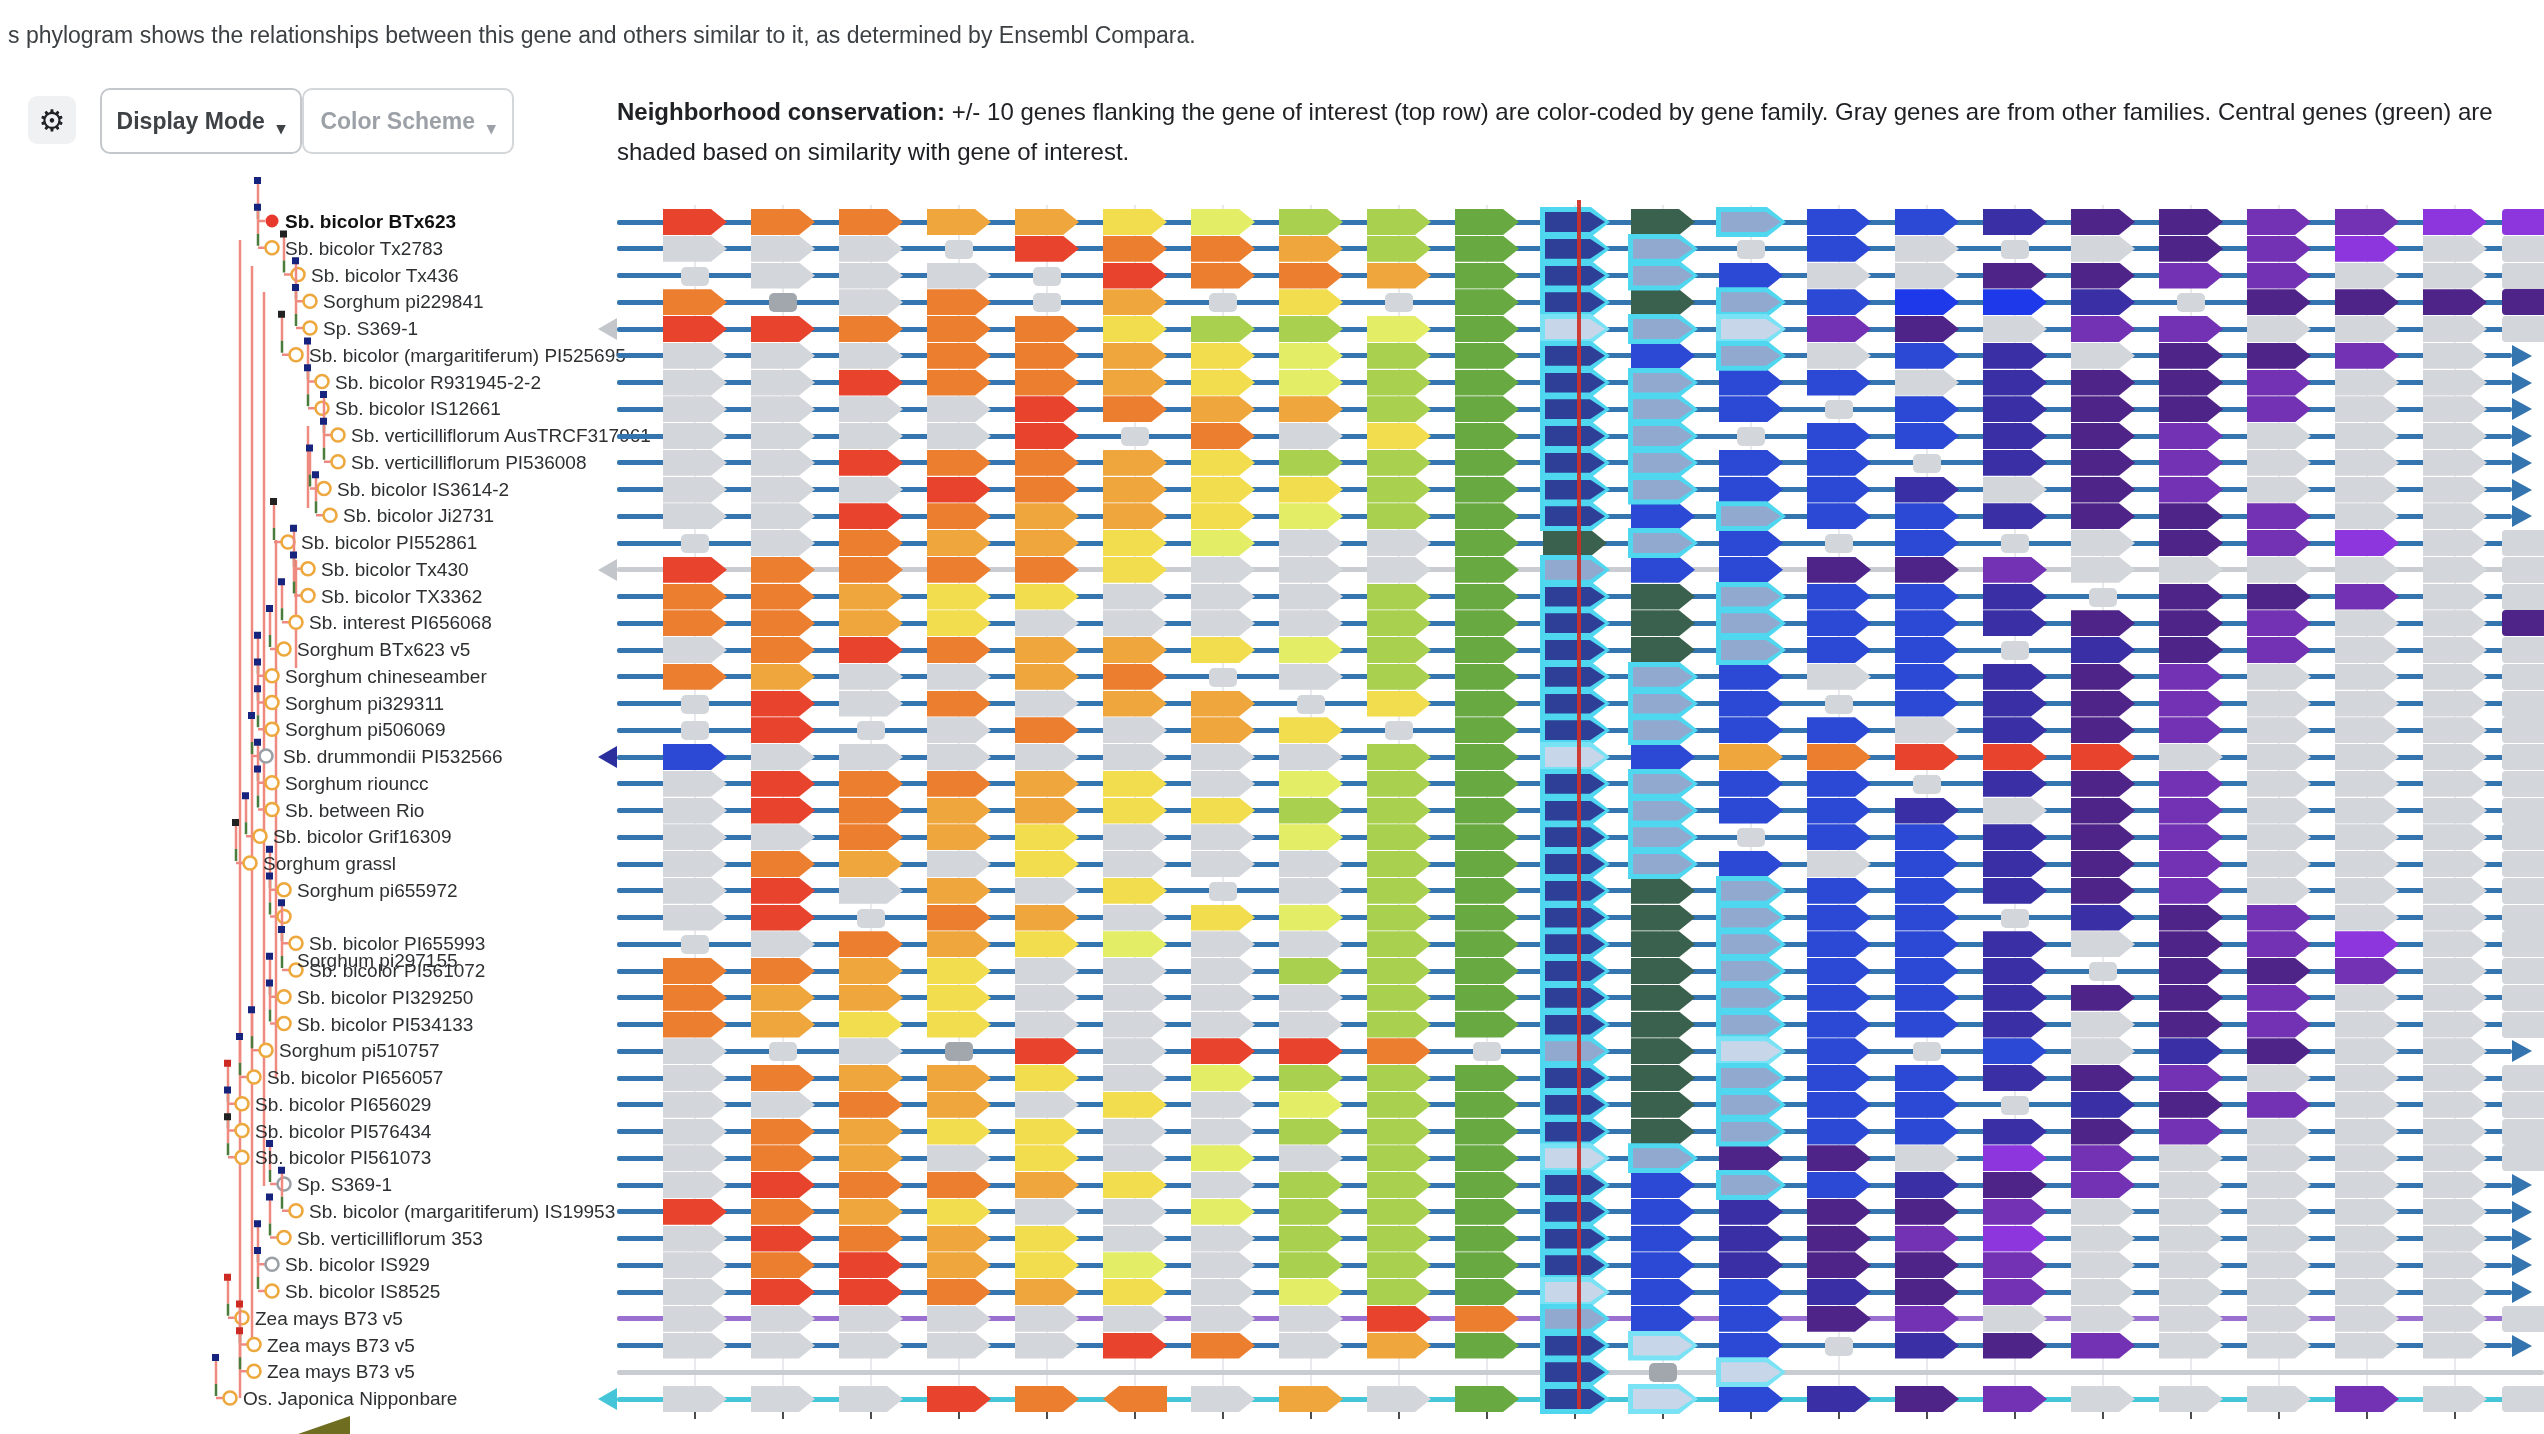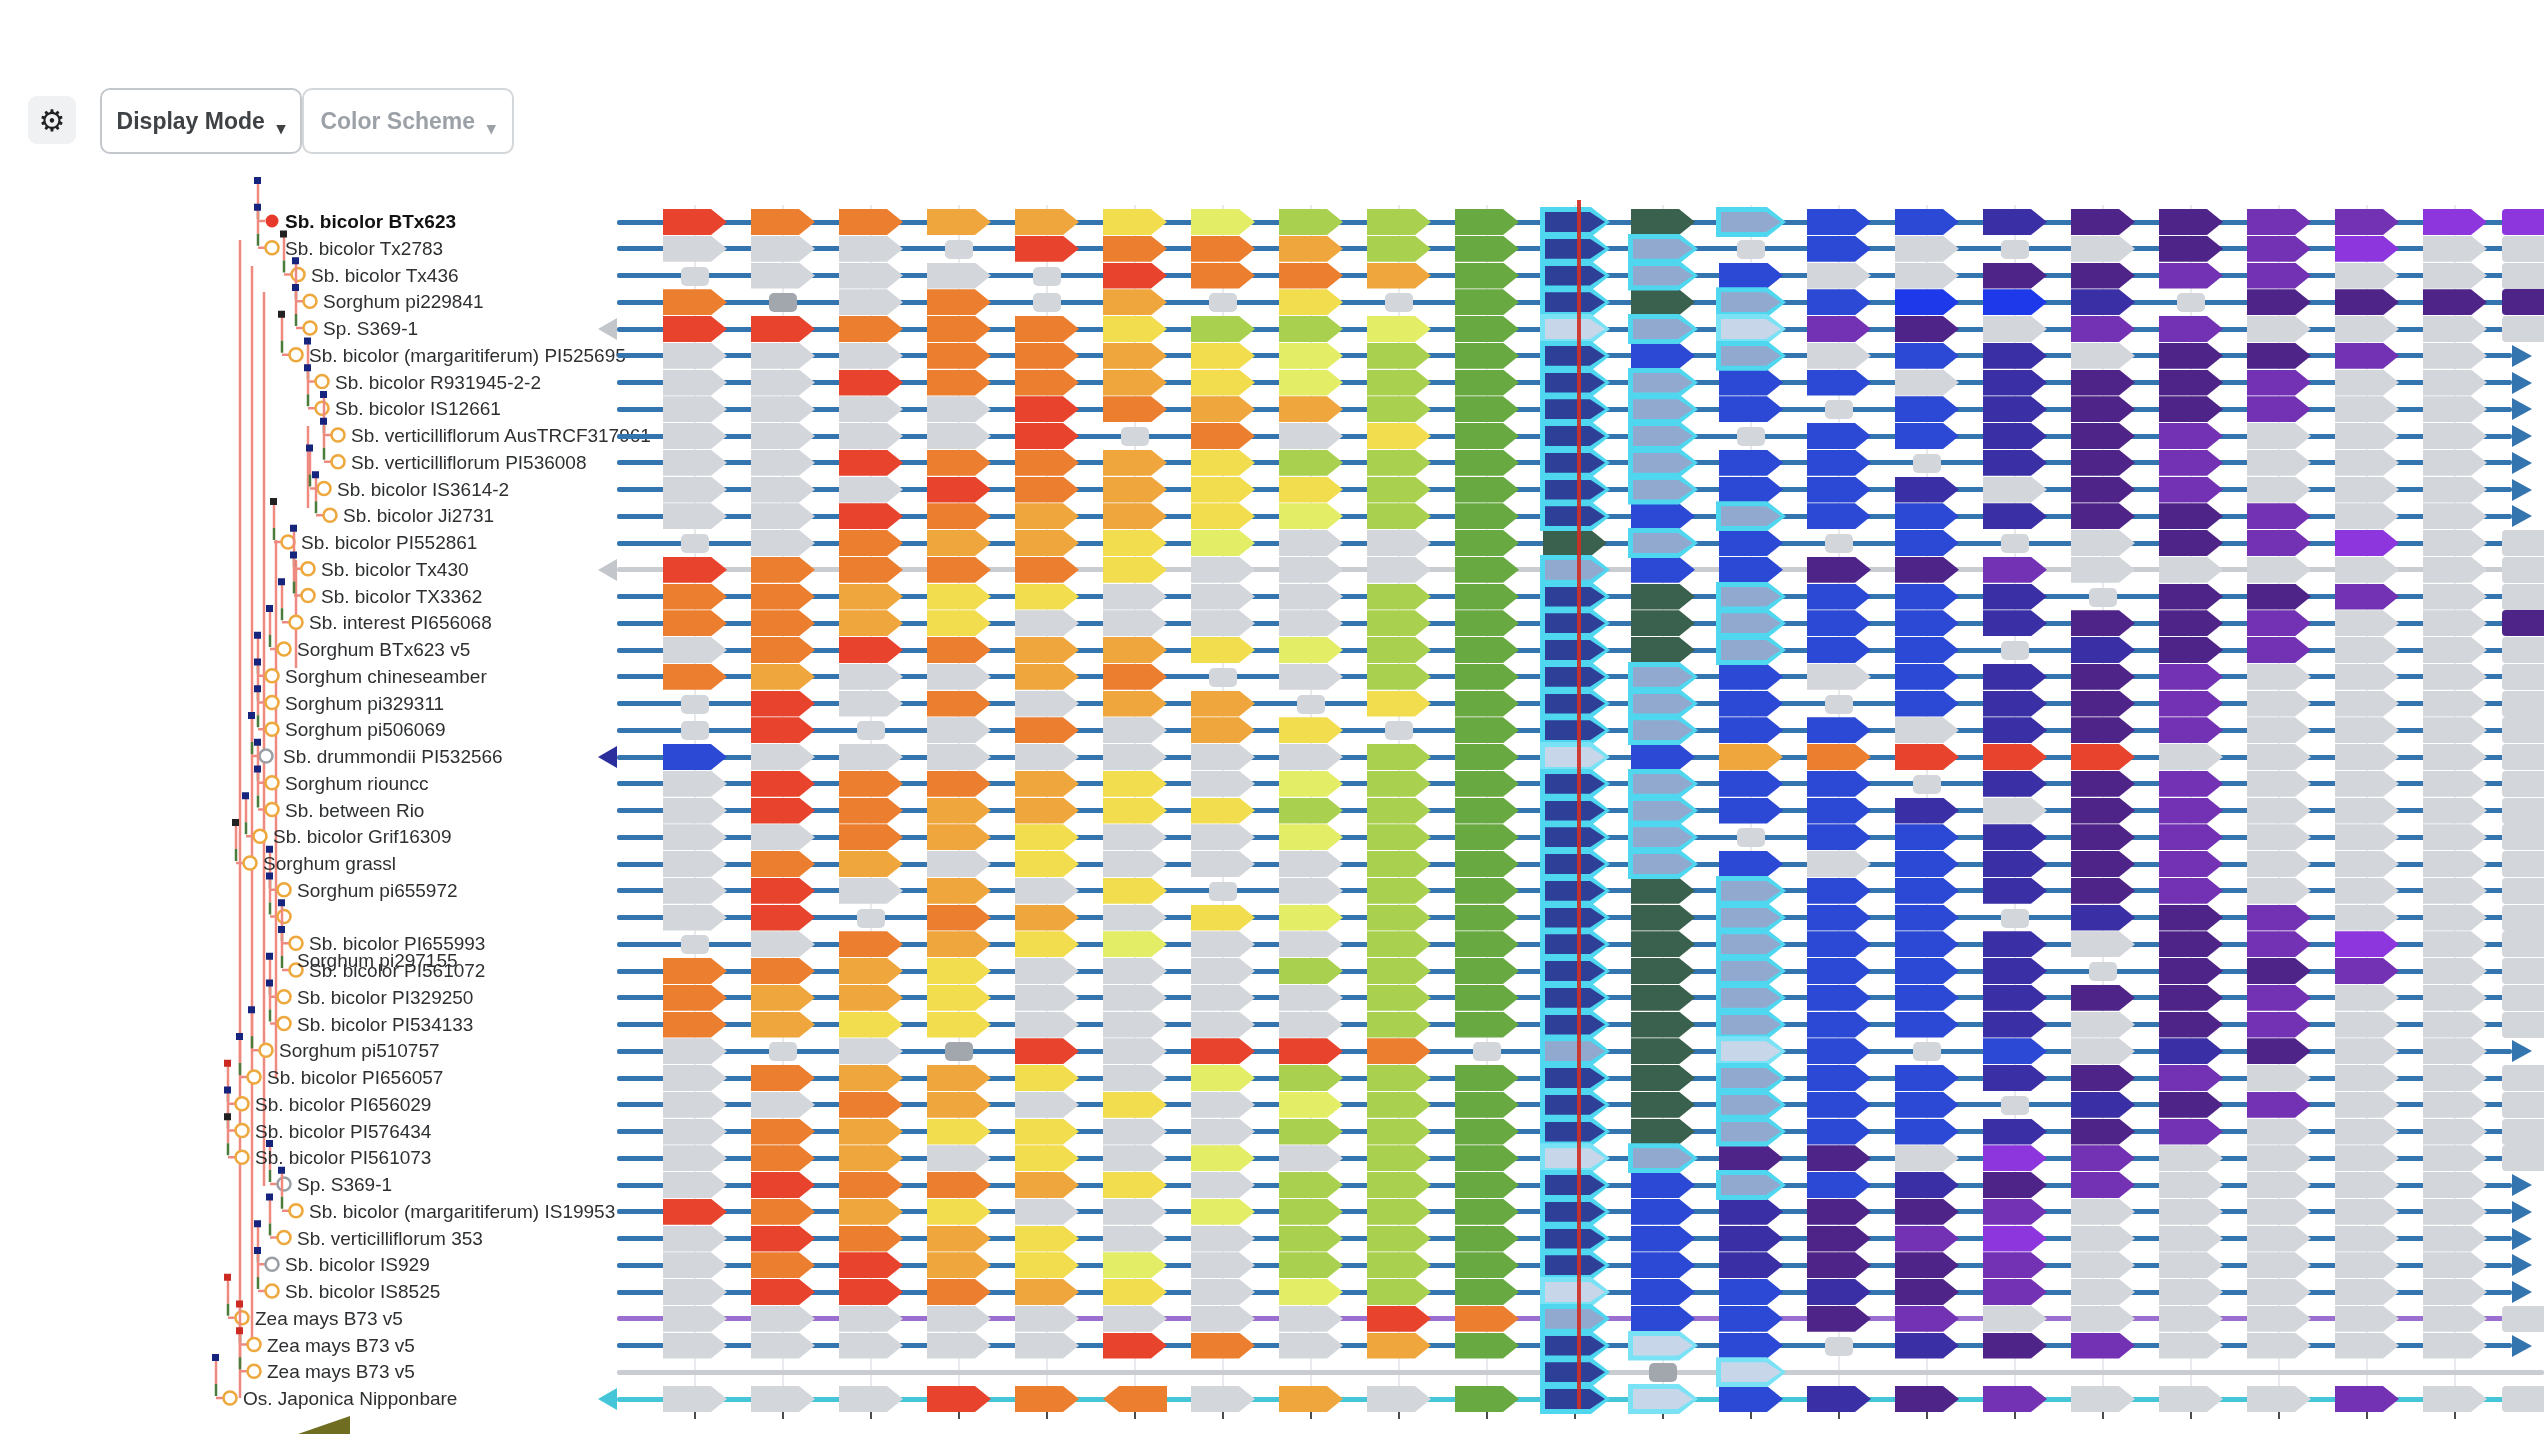--- a/index.html
+++ b/index.html
@@ -28,33 +28,37 @@
   .gene.small{clip-path:none;border-radius:5px;z-index:3;}
   .gene.edgecut{clip-path:none;border-radius:4px 0 0 4px;}
   .central-outer{position:absolute;z-index:4;clip-path:polygon(0 0, calc(100% - 19px) 0, 100% 50%, calc(100% - 19px) 100%, 0 100%);}
   .central-inner{position:absolute;left:5px;top:5px;clip-path:polygon(0 0, calc(100% - 15px) 0, 100% 50%, calc(100% - 15px) 100%, 0 100%);}
   #red-line{position:absolute;width:4px;background:rgba(205,48,38,0.92);z-index:5;}
 </style>
 </head>
 <body>
 
 <div id="app">
+  <div id="intro" class="abs">s phylogram shows the relationships between this gene and others similar to it, as determined by Ensembl Compara.</div>
 
   <div id="gear-btn" class="abs">
     <span>⚙</span>
   </div>
   <div id="display-mode-btn" class="abs ctl-btn">
     <span>Display Mode</span>
     <span class="caret">▾</span>
   </div>
   <div id="color-scheme-btn" class="abs ctl-btn">
     <span>Color Scheme</span>
     <span class="caret">▾</span>
   </div>
 
+  <div id="desc" class="abs">
+    <b>Neighborhood conservation:</b><span> +/- 10 genes flanking the gene of interest (top row) are color-coded by gene family. Gray genes are from other families. Central genes (green) are shaded based on similarity with gene of interest.</span>
+  </div>
 
   <svg id="tree-svg" class="abs" width="620" height="1434">
       <line x1="240" y1="240" x2="240" y2="1398" stroke="#ef8a80" stroke-width="2.5"></line>
       <line x1="252" y1="266" x2="252" y2="1346" stroke="#ef8a80" stroke-width="2.5"></line>
       <line x1="264" y1="292" x2="264" y2="1186" stroke="#ef8a80" stroke-width="2.5"></line>
       <line x1="276" y1="540" x2="276" y2="1078" stroke="#ef8a80" stroke-width="2.5"></line>
       <line x1="296" y1="560" x2="296" y2="668" stroke="#ef8a80" stroke-width="2.5"></line>
       <line x1="308" y1="426" x2="308" y2="508" stroke="#ef8a80" stroke-width="2.5"></line>
       <line x1="258" y1="182" x2="258" y2="207" stroke="#ef8a80" stroke-width="2.5"></line>
       <line x1="258" y1="207" x2="258" y2="219" stroke="#4a7d3c" stroke-width="2.5"></line>

